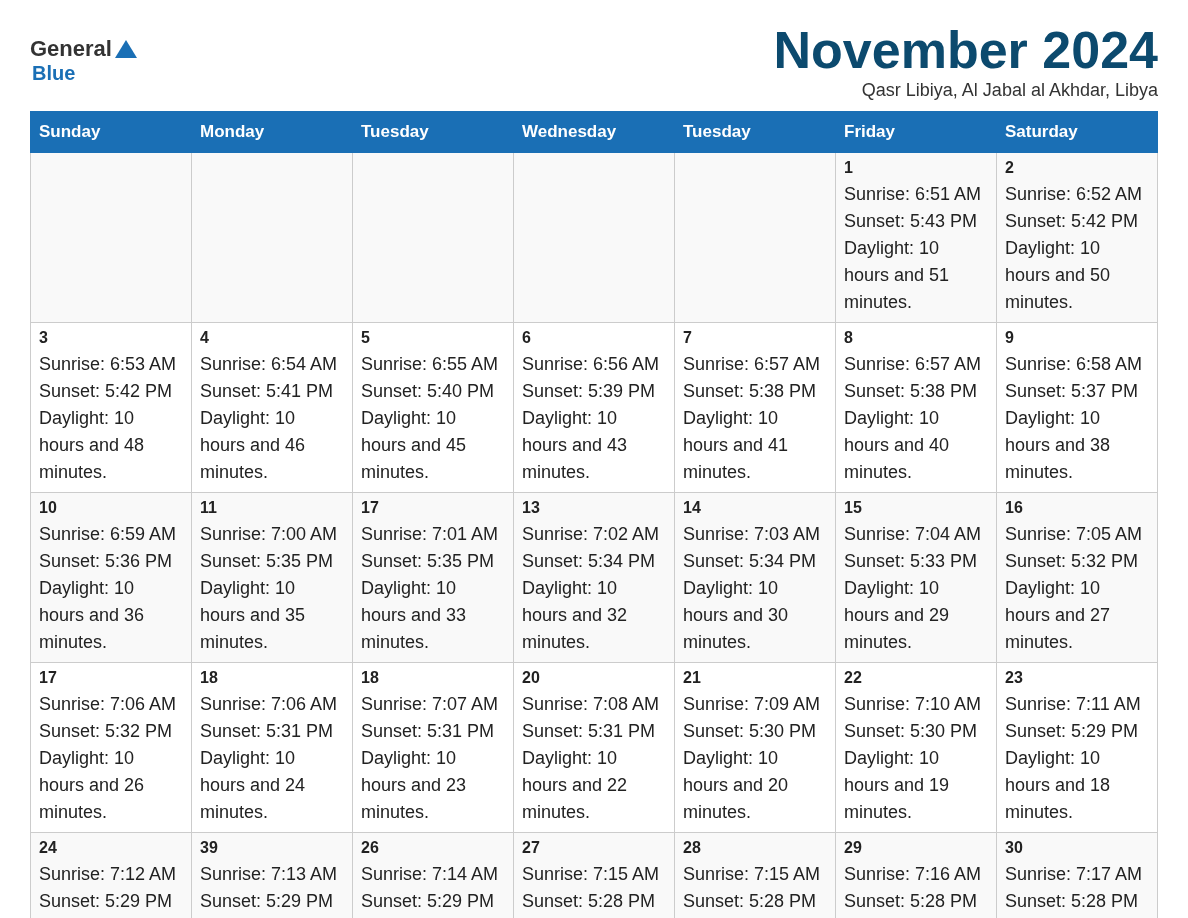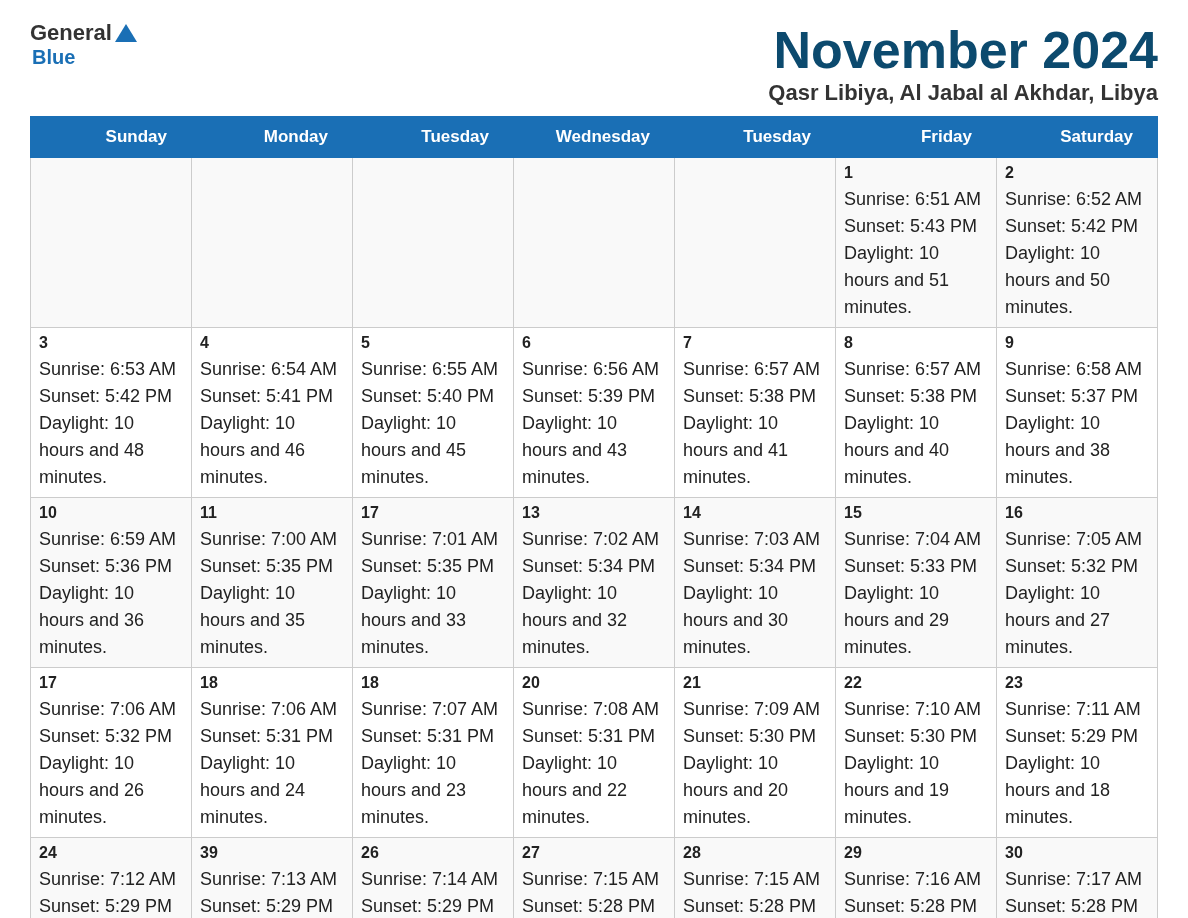--- a/index.html
+++ b/index.html
@@ -6,21 +6,21 @@
     body {
       font-family: Arial, sans-serif;
       background: #fff;
       padding: 20px 30px;
       width: 1188px;
       min-height: 918px;
     }
     .header {
       display: flex;
       justify-content: space-between;
-      align-items: flex-start;
+      align-items: center;
       margin-bottom: 10px;
     }
     .logo-text-general {
       font-size: 22px;
       font-weight: bold;
       color: #333;
     }
     .logo-block {
       display: flex;
       flex-direction: column;
@@ -38,36 +38,36 @@
     }
     .title-block {
       text-align: right;
     }
     .title-block h1 {
       font-size: 52px;
       font-weight: bold;
       color: #0c4a6e;
     }
     .title-block h2 {
-      font-size: 22px;
-      font-weight: bold;
+      font-size: 18px;
+      font-weight: normal;
       color: #333;
     }
     .calendar {
       width: 100%;
       border-collapse: collapse;
       border: 1px solid #ccc;
     }
     .calendar th {
       background-color: #1a6fb5;
       color: #fff;
       font-size: 17px;
       font-weight: bold;
-      padding: 10px 24px;
-      text-align: right;
+      padding: 10px 8px;
+      text-align: left;
       border: 1px solid #1a6fb5;
     }
     .calendar td {
       vertical-align: top;
       padding: 6px 8px;
       border: 1px solid #ccc;
       width: calc(100% / 7);
       min-height: 110px;
       font-size: 13px;
       color: #222;

